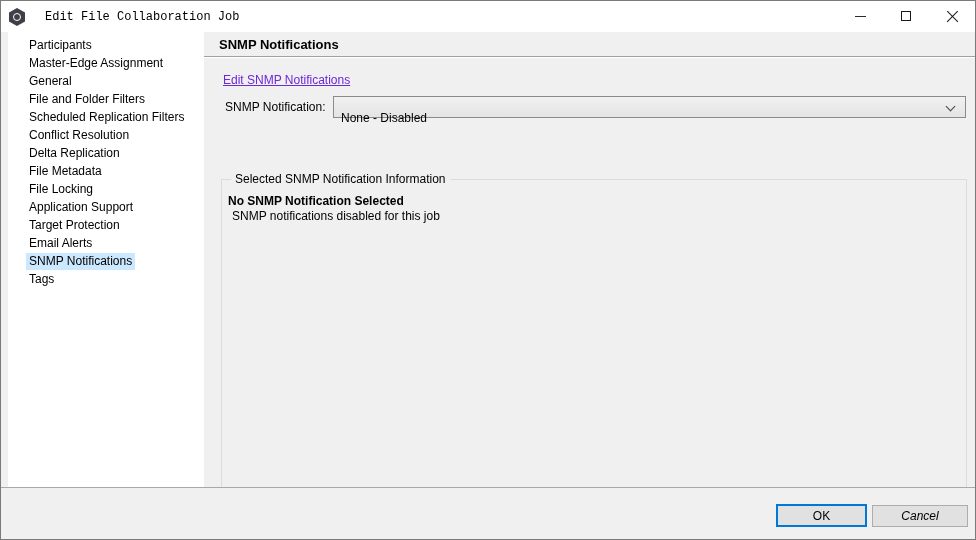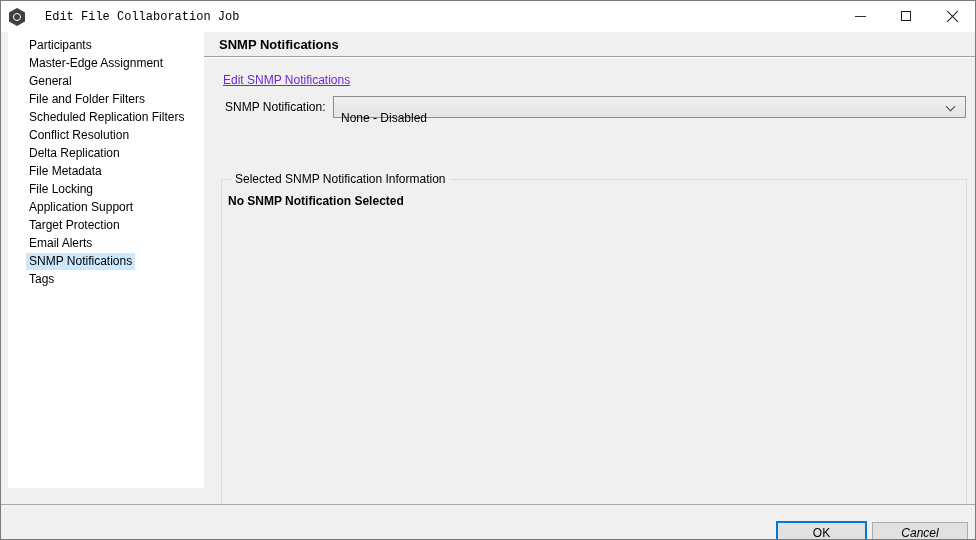--- a/index.html
+++ b/index.html
@@ -74,21 +74,21 @@
     margin-top:44px;
   }
   .groupbox-legend {
     position:absolute; left:9px; top:-8px; background:#f0f0f0; padding:0 4px; white-space:nowrap;
   }
   .gb-title { position:absolute; left:6px; top:14px; font-weight:bold; white-space:nowrap; }
   .gb-desc  { position:absolute; left:10px; top:29px; white-space:nowrap; }
 
   
   .footer {
-    position:absolute; left:0; bottom:0; width:100%; height:35px;
+    position:absolute; left:0; bottom:0; width:100%; height:52px;
     background:#f0f0f0; border-top:1px solid #a8a8a8;
   }
   .btn {
     position:absolute; font-family:"Liberation Sans", sans-serif; font-size:12px;
     background:#e1e1e1; cursor:default; padding:0; text-align:center;
   }
   .btn-ok     { left:775px; top:16px; width:91px; height:23px; border:2px solid #0078d7; }
   .btn-cancel { left:871px; top:17px; width:96px; height:22px; border:1px solid #adadad;font-style:italic; }
 </style>
 </head>
@@ -138,20 +138,21 @@
 
       <span class="combo-label">SNMP Notification:</span>
       <div class="combobox">
         <span class="combobox-value">None - Disabled</span>
         <span class="chevron"></span>
       </div>
 
       <div class="groupbox">
         <span class="groupbox-legend">Selected SNMP Notification Information</span>
         <div class="gb-title">No SNMP Notification Selected</div>
+        <div class="gb-desc">SNMP notifications disabled for this job</div>
       </div>
     </div>
   </div>
 
   <div class="footer">
     <button class="btn btn-ok">OK</button>
     <button class="btn btn-cancel">Cancel</button>
   </div>
 
 </div>

